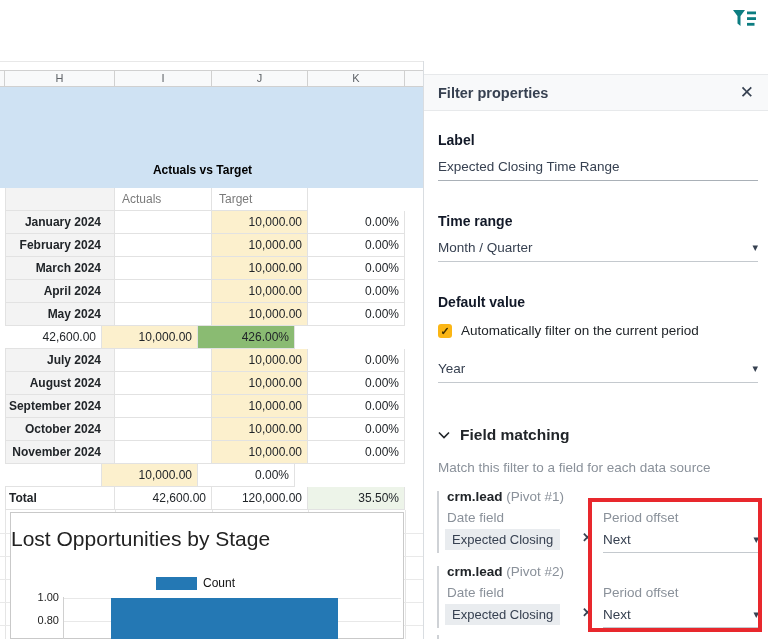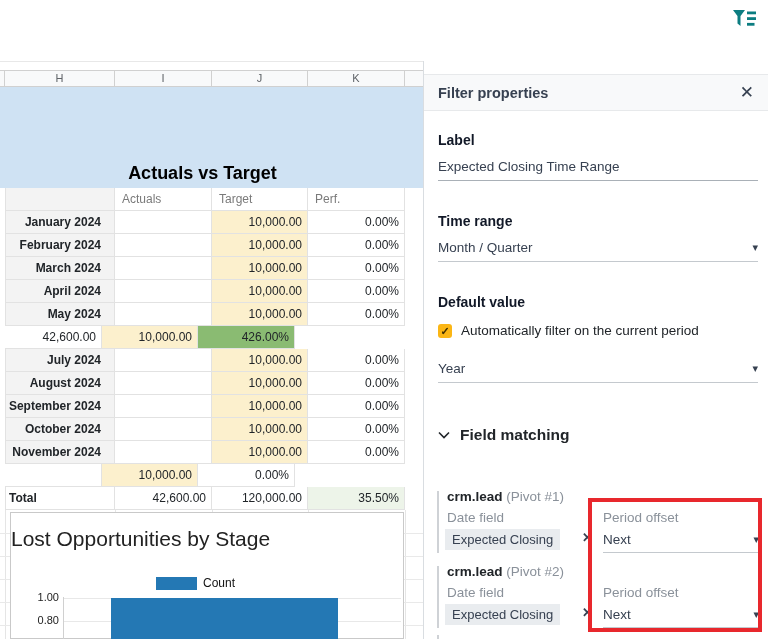--- a/index.html
+++ b/index.html
@@ -9,21 +9,21 @@
   
   .topbar{position:absolute;left:0;top:0;width:768px;height:61px;background:#fff;border-bottom:1px solid #e8e8e8;}
   .logo{position:absolute;right:10px;top:9px;width:26px;height:22px;cursor:pointer;}
 
   
   .colhead{position:absolute;left:0;top:70px;width:423px;height:17px;display:flex;
            background:#f8f9fa;border-top:1px solid #d0d0d0;border-bottom:1px solid #d0d0d0;box-sizing:border-box;}
   .colhead .ch{box-sizing:border-box;border-right:1px solid #d0d0d0;font-size:11px;color:#5f6368;
                text-align:center;line-height:15px;}
   .blueband{position:absolute;left:0;top:87px;width:423px;height:101px;background:#cfe2f3;}
-  .band-title{position:absolute;left:0;top:163px;width:405px;text-align:center;font-size:18px;font-weight:bold;color:#000;}
+  .band-title{position:absolute;left:0;top:163px;width:405px;text-align:center;font-size:12px;font-weight:bold;color:#000;}
 
   .thead{position:absolute;left:5px;top:188px;display:flex;height:16px;}
   .thead .cell{color:#7a7a7a;font-weight:normal;text-align:left;padding-left:7px;}
   #sheet-rows{position:absolute;left:5px;top:211px;}
   .srow{display:flex;height:23px;}
   .cell{box-sizing:border-box;height:23px;line-height:22px;font-size:12px;
         border-right:1px solid #e2e2e2;border-bottom:1px solid #e2e2e2;background:#fff;overflow:hidden;}
   .c-label{width:110px;background:#f3f3f3;font-weight:bold;text-align:right;padding-right:13px;border-left:1px solid #e2e2e2;}
   .c-act{width:97px;}
   .c-tgt{width:96px;background:#fcf0cd;}
@@ -113,21 +113,20 @@
     <div class="ch" style="width:18px;border-right:none"></div>
   </div>
 
   <div class="blueband"></div>
   <div class="band-title">Actuals vs Target</div>
 
   <div class="thead">
     <div class="cell c-label"></div>
     <div class="cell c-act">Actuals</div>
     <div class="cell c-tgt" style="background:#fff">Target</div>
-    <div class="cell c-perf">Perf.</div>
   </div>
 
   <div id="sheet-rows">
       <div class="srow">
         <div class="cell c-label">January 2024</div>
         <div class="cell c-act num"></div>
         <div class="cell c-tgt num">10,000.00</div>
         <div class="cell c-perf num">0.00%</div>
       </div>
       <div class="srow">
@@ -250,20 +249,21 @@
       <span class="caret">▾</span>
       <span>Year</span>
     </div>
 
     <div class="fm-head">
       <svg class="fm-chev" width="12" height="8" viewBox="0 0 12 8">
         <polyline points="1,1.5 6,6.5 11,1.5" fill="none" stroke="#212529" stroke-width="1.6"></polyline>
       </svg>
       <span class="fm-title">Field matching</span>
     </div>
+    <div class="fm-desc">Match this filter to a field for each data source</div>
 
     <div class="match-block" style="top:428px">
       <div class="indent"></div>
       <div class="m-model">
         <span class="mm">crm.lead</span>
         <span class="ms">(Pivot #1)</span>
       </div>
       <div class="m-lbl date">Date field</div>
       <div class="m-lbl off">Period offset</div>
       <div class="m-tag">Expected Closing</div>

